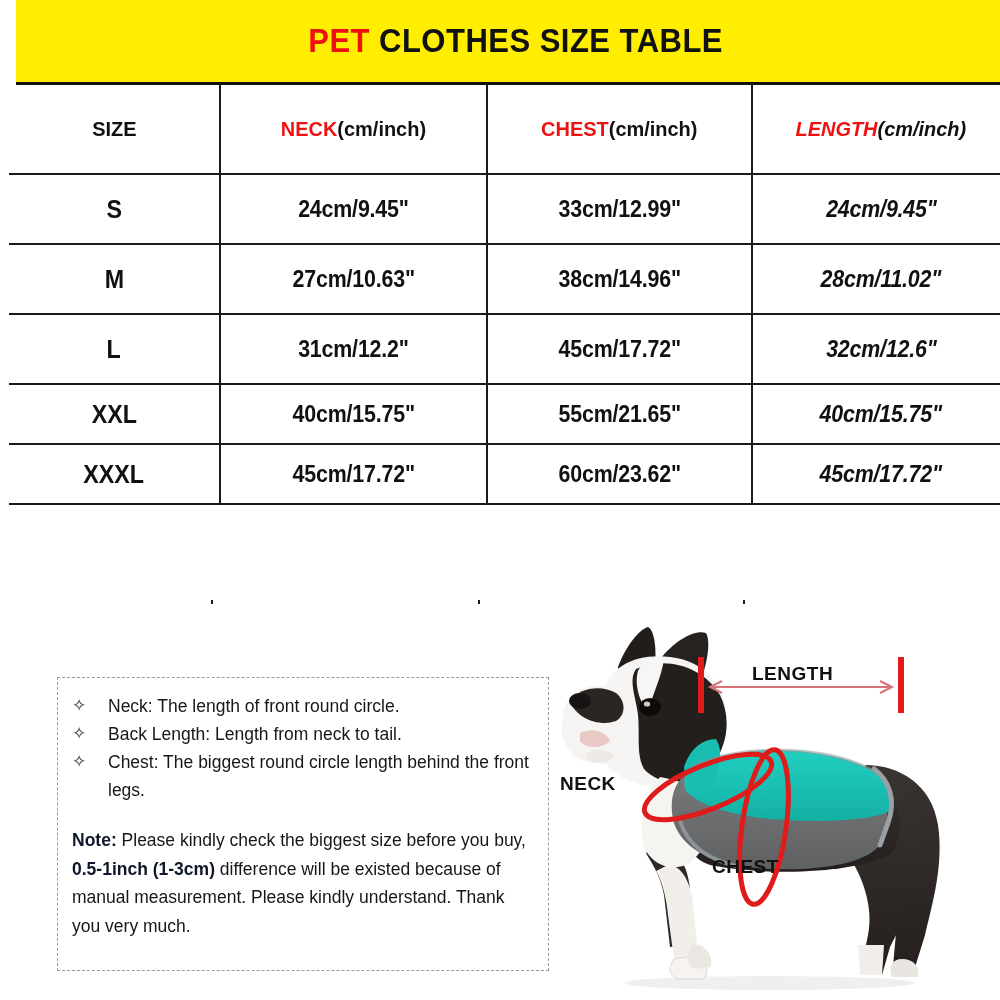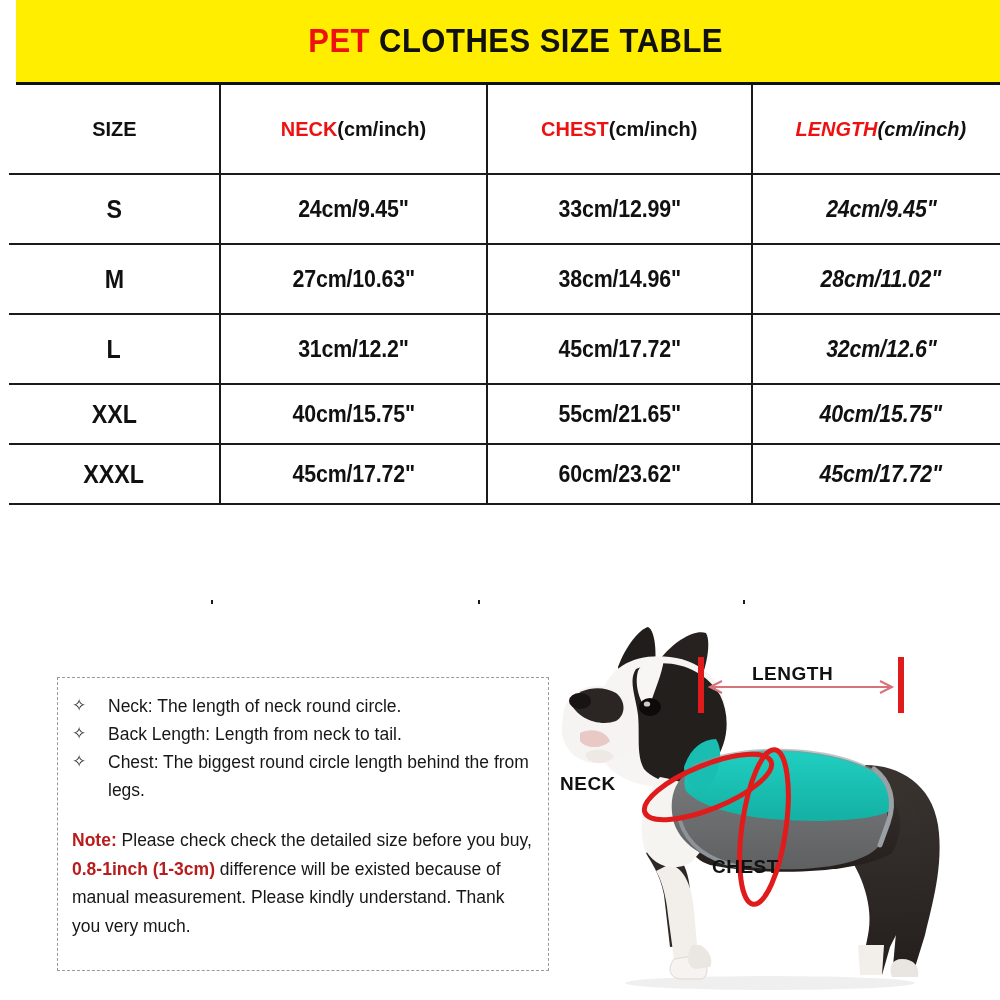--- a/index.html
+++ b/index.html
@@ -90,21 +90,21 @@
   .bullet-mark{
     width:36px;flex:0 0 36px;text-align:left;
     font-size:17px;color:#2a2a2a;padding-left:4px;
   }
   .bullet-text{flex:1;}
   .note-para{
     margin-top:22px;
     font-size:17.5px;line-height:28.5px;color:#171717;
     padding-left:4px;
   }
-  .note-para .red-b{color:#b91c1c;font-weight:bold;}
+  .note-para .red-b{color:#0f172a;font-weight:bold;}
 
   
   .dog-area{
     position:absolute;left:540px;top:615px;width:460px;height:385px;
   }
   .dog-svg{display:block;width:460px;height:385px;}
 
   .meas-label{
     position:absolute;
     font-family:"Liberation Sans",sans-serif;
@@ -180,32 +180,32 @@
   </tbody>
 </table>
 
 <div class="stub" style="left:211px"></div>
 <div class="stub" style="left:478px"></div>
 <div class="stub" style="left:743px"></div>
 
 <div class="notes-box">
   <div class="bullet-row">
     <span class="bullet-mark">✧</span>
-    <span class="bullet-text">Neck: The length of neck round circle.</span>
+    <span class="bullet-text">Neck: The length of front round circle.</span>
   </div>
   <div class="bullet-row">
     <span class="bullet-mark">✧</span>
     <span class="bullet-text">Back Length: Length from neck to tail.</span>
   </div>
   <div class="bullet-row">
     <span class="bullet-mark">✧</span>
-    <span class="bullet-text">Chest: The biggest round circle length behind the from legs.</span>
+    <span class="bullet-text">Chest: The biggest round circle length behind the front legs.</span>
   </div>
 
-  <div class="note-para"><span class="red-b">Note:</span><span> Please check check the detailed size before you buy, </span><span class="red-b">0.8-1inch (1-3cm)</span><span> difference will be existed because of manual measurement. Please kindly understand. Thank you very much.</span></div>
+  <div class="note-para"><span class="red-b">Note:</span><span> Please kindly check the biggest size before you buy, </span><span class="red-b">0.5-1inch (1-3cm)</span><span> difference will be existed because of manual measurement. Please kindly understand. Thank you very much.</span></div>
 </div>
 
 <div class="dog-area">
   <svg class="dog-svg" viewBox="0 0 460 385">
     <defs>
       <linearGradient id="gBody" x1="0" y1="0" x2="0" y2="1">
         <stop offset="0%" stop-color="#3a3431"></stop>
         <stop offset="100%" stop-color="#241f1d"></stop>
       </linearGradient>
       <linearGradient id="gGrey" x1="0" y1="0" x2="0" y2="1">

